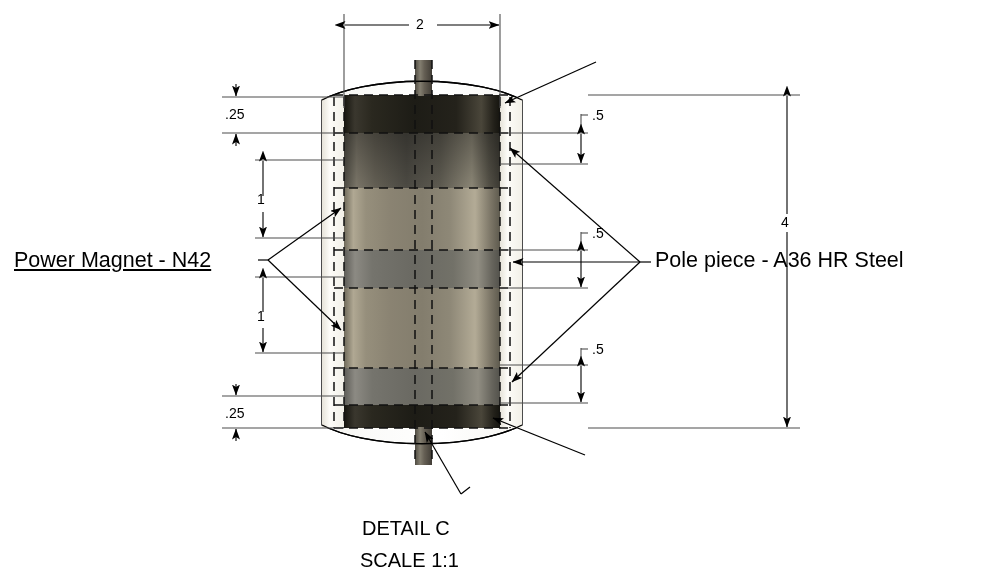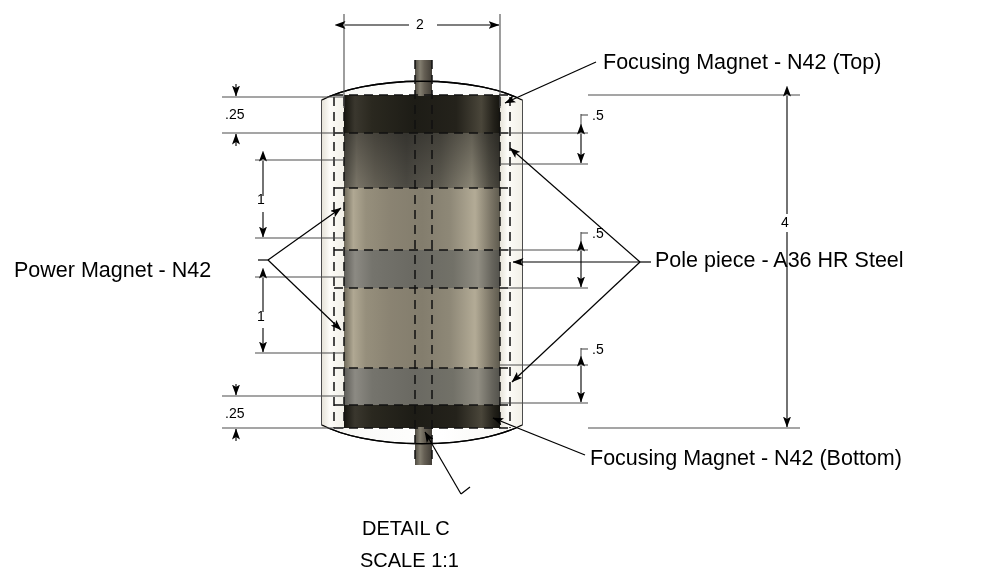--- a/index.html
+++ b/index.html
@@ -256,25 +256,23 @@
   <div class="lbl lbl-dim" style="left:225px;top:406px;">.25</div>
 
   <div class="lbl lbl-dim" style="left:592px;top:108px;">.5</div>
 
   <div class="lbl lbl-dim" style="left:592px;top:226px;">.5</div>
 
   <div class="lbl lbl-dim" style="left:592px;top:342px;">.5</div>
 
   <div class="lbl lbl-dim" style="left:781px;top:215px;">4</div>
 
-  <div class="lbl lbl-major" style="left:603px;top:52px;">Focusing Magnet - N42 (Top)</div>
-
-  <div class="lbl lbl-major" style="left:590px;top:448px;">Focusing Magnet - N42 (Bottom)</div>
-
-  <div class="lbl lbl-major" style="left:14px;top:260px;">Power Magnet - N42</div>
+
+
+  <div class="lbl lbl-major" style="left:14px;top:250px;text-decoration:underline;">Power Magnet - N42</div>
 
   <div class="lbl lbl-major" style="left:655px;top:250px;text-align:right;">Pole piece - A36 HR Steel</div>
 
 
   <div class="lbl lbl-title" style="left:362px;top:518px;">DETAIL C</div>
 
   <div class="lbl lbl-title" style="left:360px;top:550px;">SCALE 1:1</div>
 
 </div>
 

